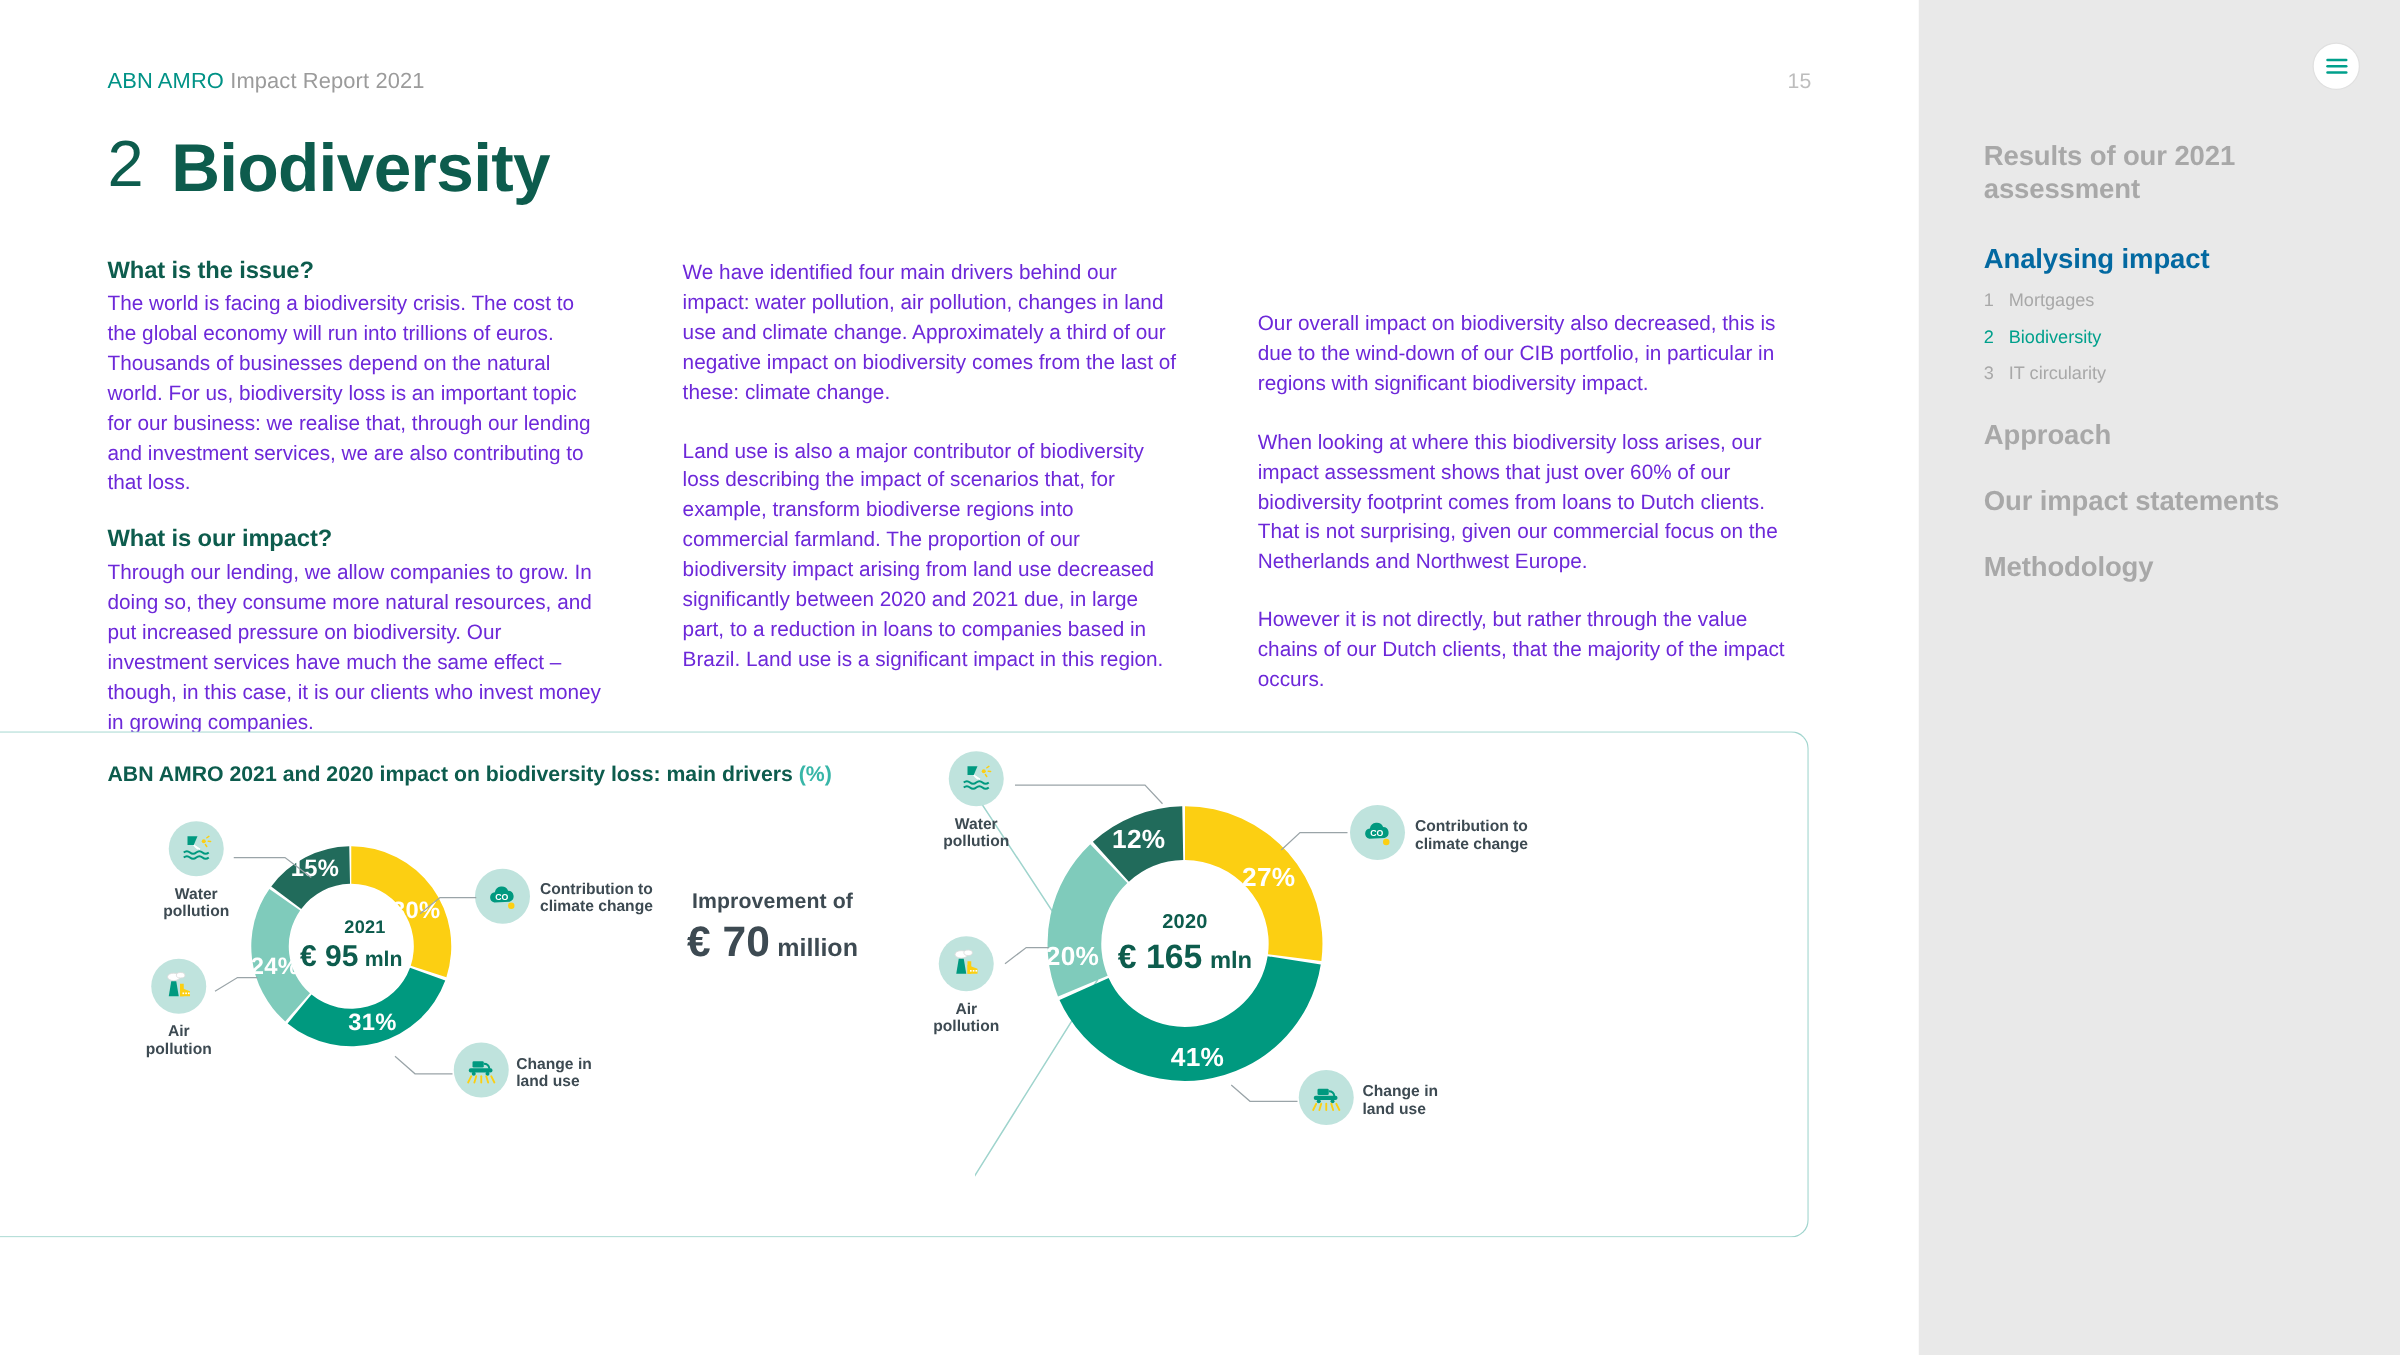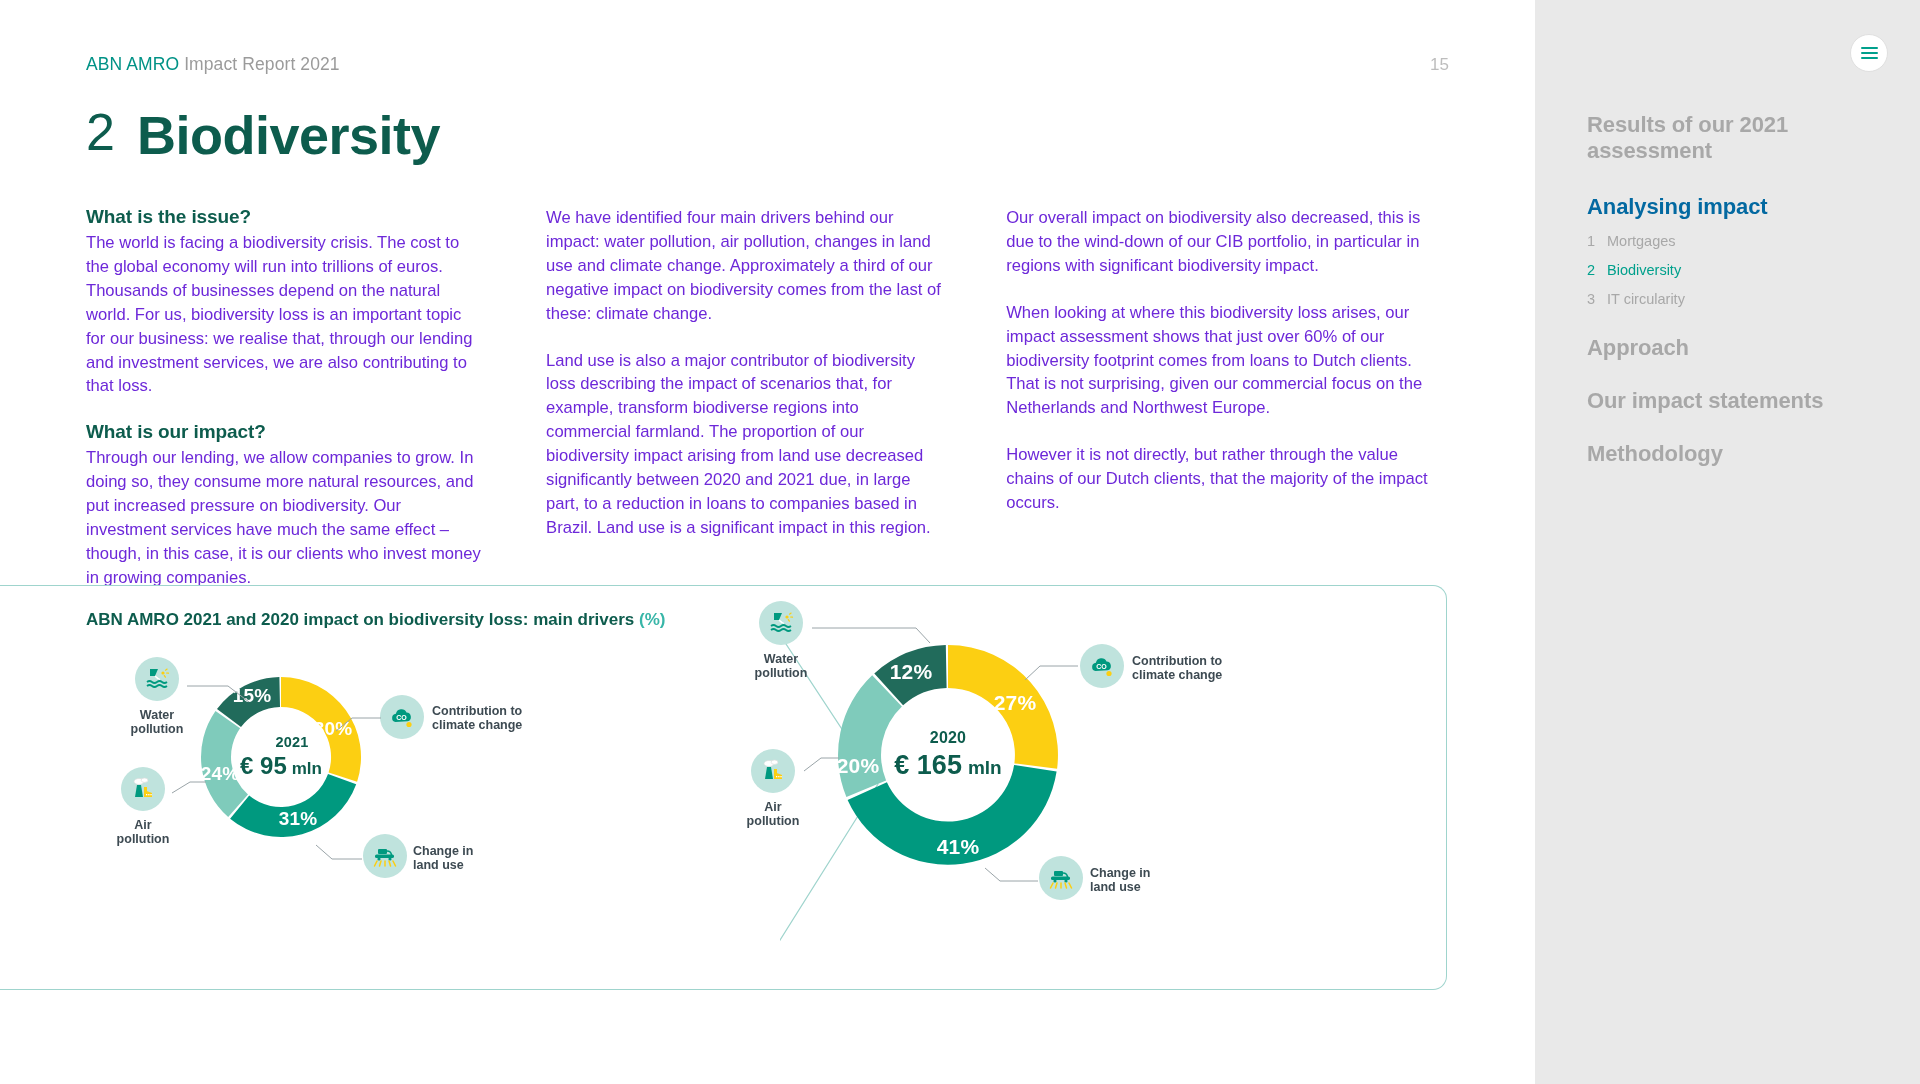--- a/index.html
+++ b/index.html
@@ -42,21 +42,21 @@
     font-size: 54px; color: #0d5c4d; font-weight: 700;
     line-height: 1; letter-spacing: -.5px;
   }
 
   .columns {
     position: absolute; top: 206px; left: 86px;
     width: 1363px;
     display: flex; gap: 16px;
   }
   .col { width: 455px; padding-right: 48px; }
-  .col:last-child { padding-right: 0; }
+  .col:last-child { padding-right: 0; margin-top: 41px; }
   .col h3 {
     font-size: 19px; color: #0d5c4d; font-weight: 700;
     margin-bottom: 3px; letter-spacing: -.1px;
   }
   .col p {
     font-size: 16.6px; line-height: 23.9px; color: #6d28d9;
     font-weight: 400; margin-bottom: 23px;
   }
   .col p:last-child { margin-bottom: 0; }
 
@@ -312,20 +312,24 @@
         <div class="badge-label left-al" style="left:413px; top:258px;">Change in
 land use</div>
 
         <svg class="leader" style="left:0;top:0;width:780px;height:405px;" viewBox="0 0 780 405">
           <polyline points="187,100 228,100 249,116" fill="none" stroke="#9aa4a8" stroke-width="1"></polyline>
           <polyline points="172,207 190,196 206,196" fill="none" stroke="#9aa4a8" stroke-width="1"></polyline>
           <polyline points="381,132 352,132 336,145" fill="none" stroke="#9aa4a8" stroke-width="1"></polyline>
           <polyline points="362,273 332,273 316,259" fill="none" stroke="#9aa4a8" stroke-width="1"></polyline>
         </svg>
 
+        <div class="improvement" style="left:513px; top:125px;">
+          <div class="imp-top">Improvement of</div>
+          <div class="imp-amt"><span>€</span>&nbsp;<span>70</span><span class="unit" style="margin-left:6px">million</span></div>
+        </div>
 
         <div class="donut-wrap d2020" style="left:833px; top:54px; width:230px; height:230px;">
           <div class="donut" style="width:230px;height:230px;">
             <svg width="230" height="230" viewBox="0 0 230 230">
               <g transform="translate(115,115)">
 
                 <path fill="#FCCF12" d="M 0 -110 A 110 110 0 0 1 109.1 13.8 L 66.4 8.4 A 67 67 0 0 0 0 -67 Z"></path>
 
                 <path fill="#00997F" d="M 108.6 16.5 A 110 110 0 0 1 -100.4 44.9 L -61.1 27.3 A 67 67 0 0 0 66.1 10.0 Z"></path>
 

